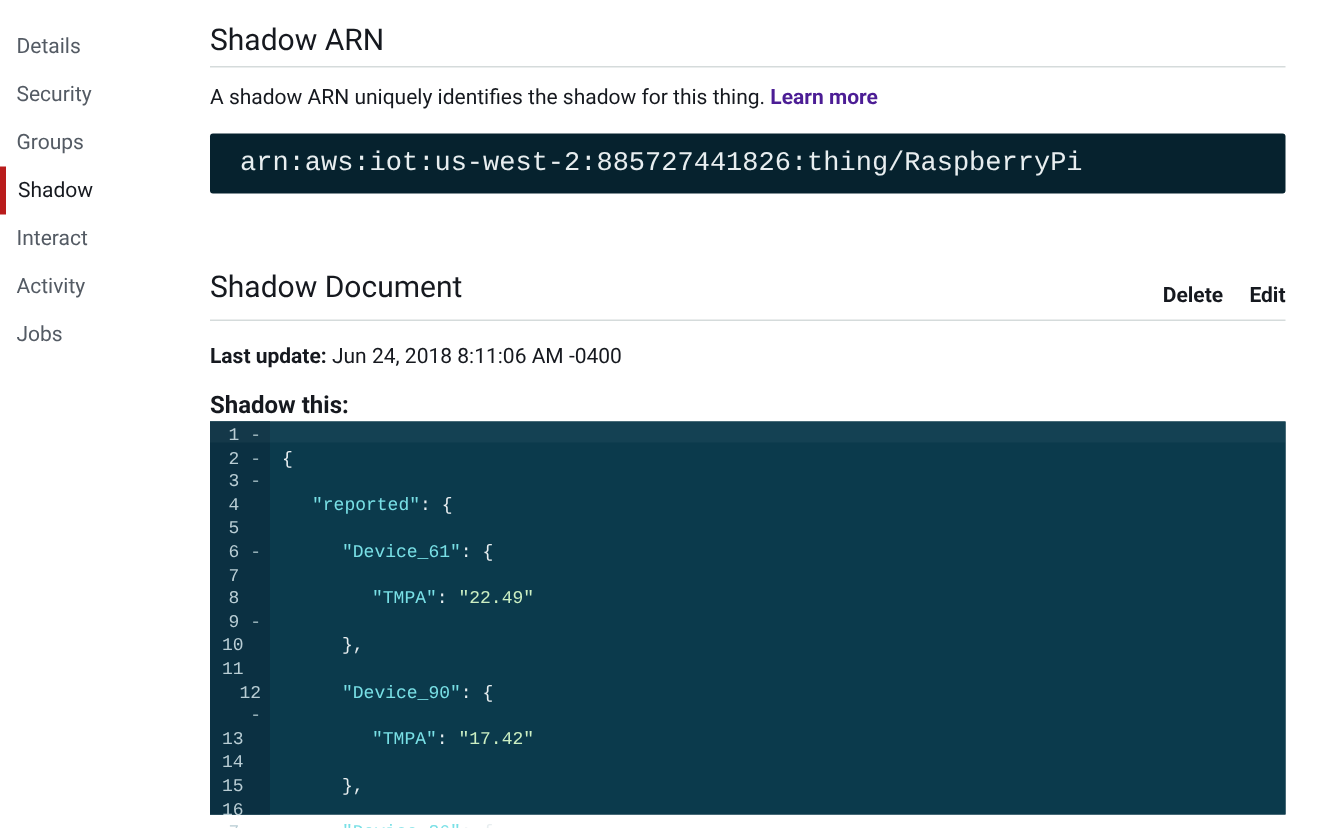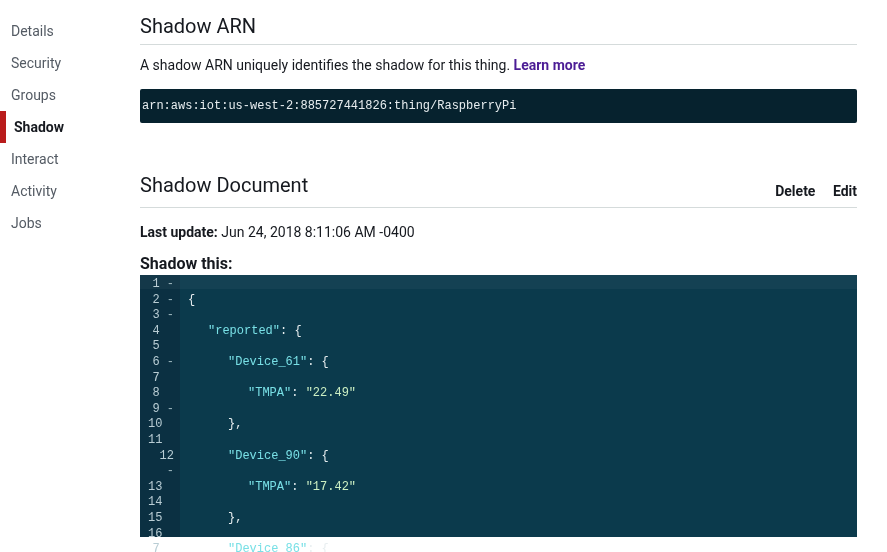--- a/index.html
+++ b/index.html
@@ -24,22 +24,22 @@
   }
   .sidebar-item {
     padding: 8px 8px;
     font-size: 14px;
     color: #545b64;
     cursor: pointer;
     border-left: 3px solid transparent;
   }
   .sidebar-item.active {
     color: #16191f;
-    font-weight: 700;
-    border-left: 6px solid #b91c1c;
+    font-weight: 400;
+    border-left: 4px solid #b91c1c;
   }
   .main {
     flex: 1;
     padding: 10px 30px 10px 20px;
     overflow: auto;
   }
   .section-title {
     font-size: 20px;
     font-weight: 400;
     color: #16191f;
@@ -57,22 +57,22 @@
   }
   .learn-more {
     font-weight: 700;
     color: #4c1d95;
     cursor: pointer;
   }
   .arn-box {
     background: #06222e;
     color: #e8eef0;
     font-family: "Courier New", Courier, monospace;
-    font-size: 12px;
-    padding: 10px 2px;
+    font-size: 18px;
+    padding: 10px 20px;
     border-radius: 2px;
     margin-bottom: 24px;
   }
   .doc-header {
     display: flex;
     align-items: flex-end;
     justify-content: space-between;
     gap: 28px;
   }
   .doc-actions {

